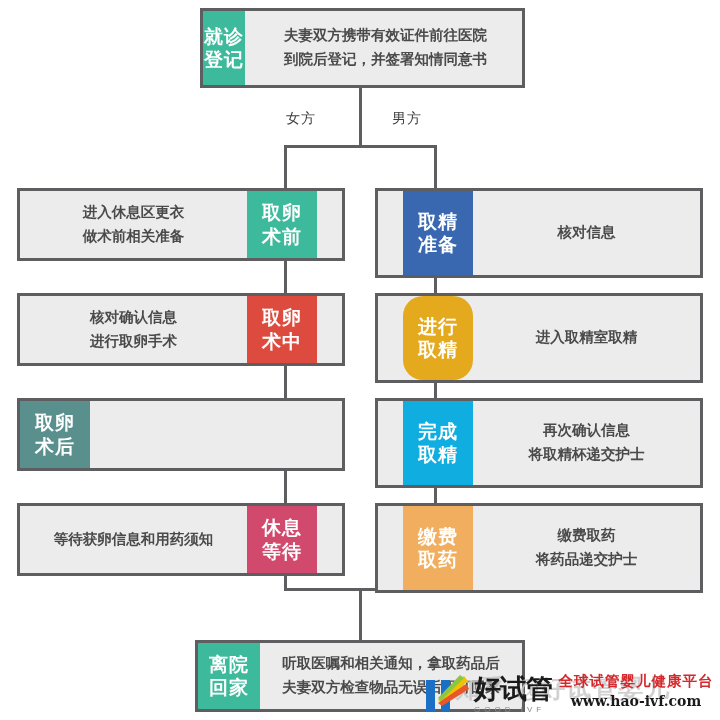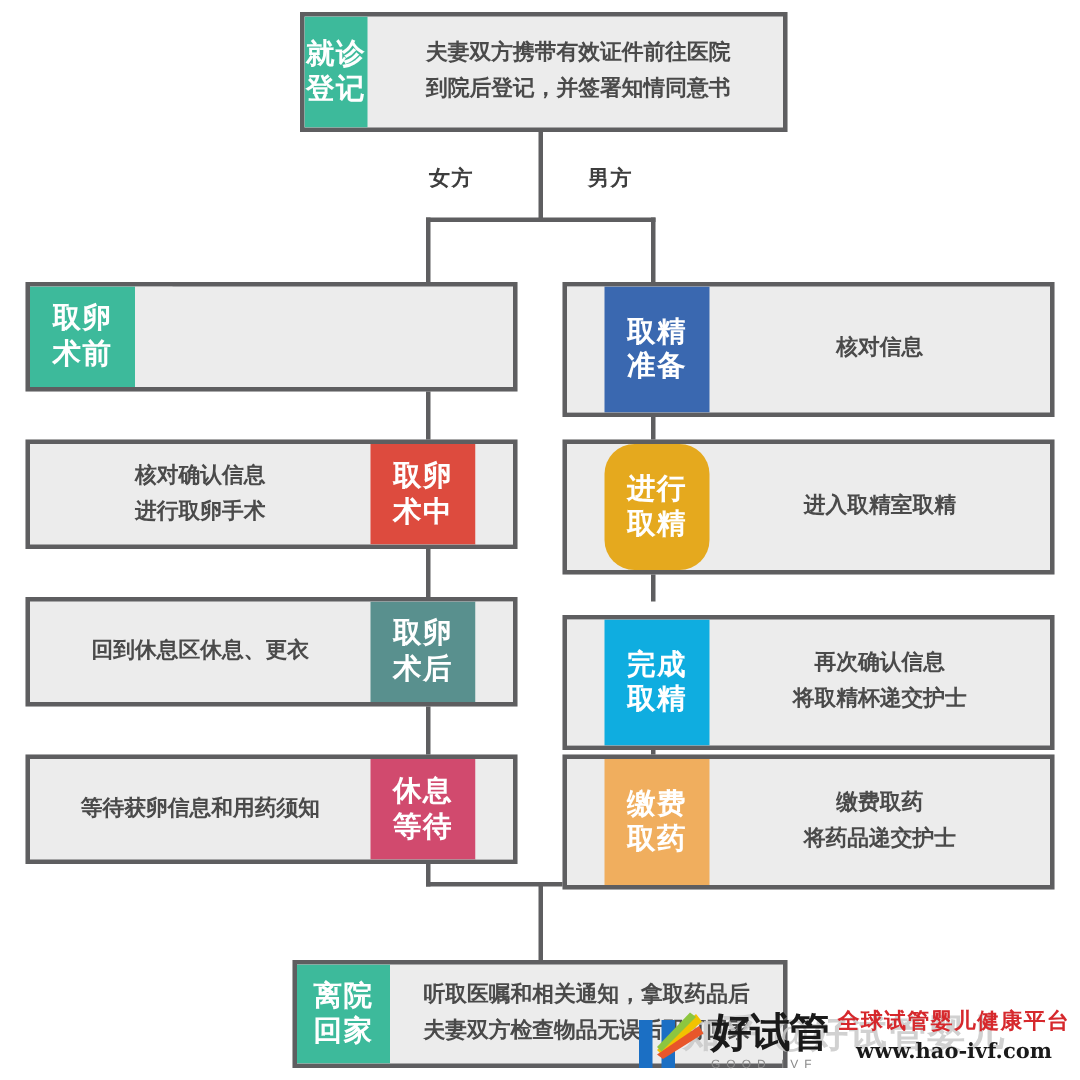--- a/index.html
+++ b/index.html
@@ -67,26 +67,26 @@
 
   
   .right-node{left:375px;width:328px;height:90px;}
   .right-node .pad{order:0;width:25px;background:#ececec;flex:0 0 25px;}
   .right-node .tag{width:70px;order:1;}
   .right-node .body{order:2;}
 
   #node-l0{top:188px;} #node-l1{top:293px;}
   #node-l2{top:398px;} #node-l3{top:503px;}
   #node-r0{top:188px;} #node-r1{top:293px;}
-  #node-r2{top:398px;margin-top:12px;} #node-r3{top:503px;}
+  #node-r2{top:398px;} #node-r3{top:503px;}
 
   
   .branch-label{
     position:absolute;
-    font-size:14px;font-weight:bold;color:#3d3d3d;
+    font-size:14px;font-weight:normal;color:#3d3d3d;
     letter-spacing:1px;
     white-space:nowrap;
   }
   #label-female{left:286px;top:110px;}
   #label-male{left:392px;top:110px;}
 
   
   #watermark{
     position:absolute;left:455px;top:672px;
     font-size:25px;font-weight:bold;color:#c9c9c9;
@@ -154,20 +154,26 @@
         <span>夫妻双方携带有效证件前往医院</span>
         <span>到院后登记，并签署知情同意书</span>
       </div>
     </div>
   </div>
 
   <div class="branch-label" id="label-female">女方</div>
   <div class="branch-label" id="label-male">男方</div>
 
   <div class="node left-node" id="node-l0">
+    <div class="body">
+      <div>
+        <span>进入休息区更衣</span>
+        <span>做术前相关准备</span>
+      </div>
+    </div>
     <div class="tag" style="background:#3dba9b;">
       <span>取卵</span>
       <span>术前</span>
     </div>
     <div class="pad"></div>
   </div>
 
   <div class="node left-node" id="node-l1">
     <div class="body">
       <div>
@@ -176,25 +182,20 @@
       </div>
     </div>
     <div class="tag" style="background:#dd4b3e;">
       <span>取卵</span>
       <span>术中</span>
     </div>
     <div class="pad"></div>
   </div>
 
   <div class="node left-node" id="node-l2">
-    <div class="body">
-      <div>
-        <span>回到休息区休息、更衣</span>
-      </div>
-    </div>
     <div class="tag" style="background:#59908e;">
       <span>取卵</span>
       <span>术后</span>
     </div>
     <div class="pad"></div>
   </div>
 
   <div class="node left-node" id="node-l3">
     <div class="body">
       <div>

